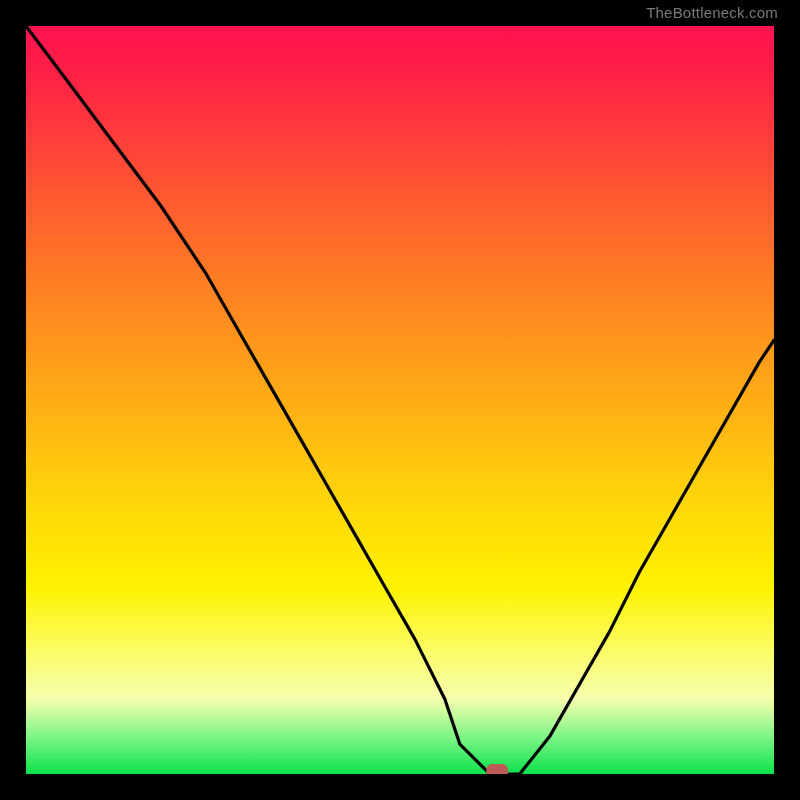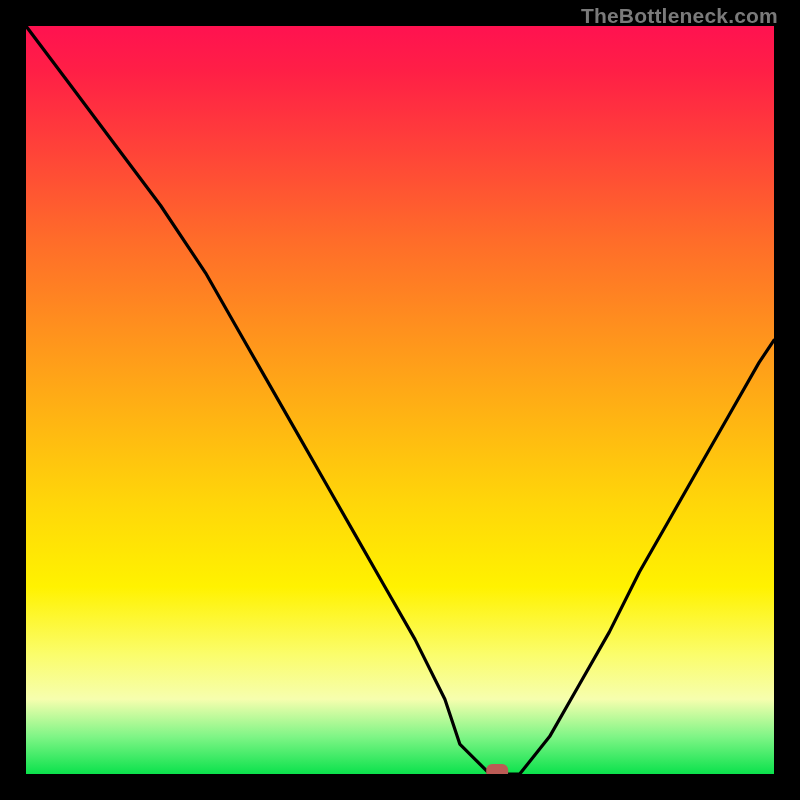--- a/index.html
+++ b/index.html
@@ -55,24 +55,23 @@
     left: 0;
     top: 0;
     width: 100%;
     height: 100%;
   }
   .watermark {
     position: absolute;
     top: 4px;
     right: 22px;
     color: #7a7a7a;
-    font-size: 21px;
+    font-size: 15px;
     letter-spacing: 0.2px;
     user-select: none;
-    font-weight: bold;
   }
 </style>
 </head>
 <body>
 
 <div class="frame">
 
   <div class="plot-area">
     <div class="gradient"></div>
 

